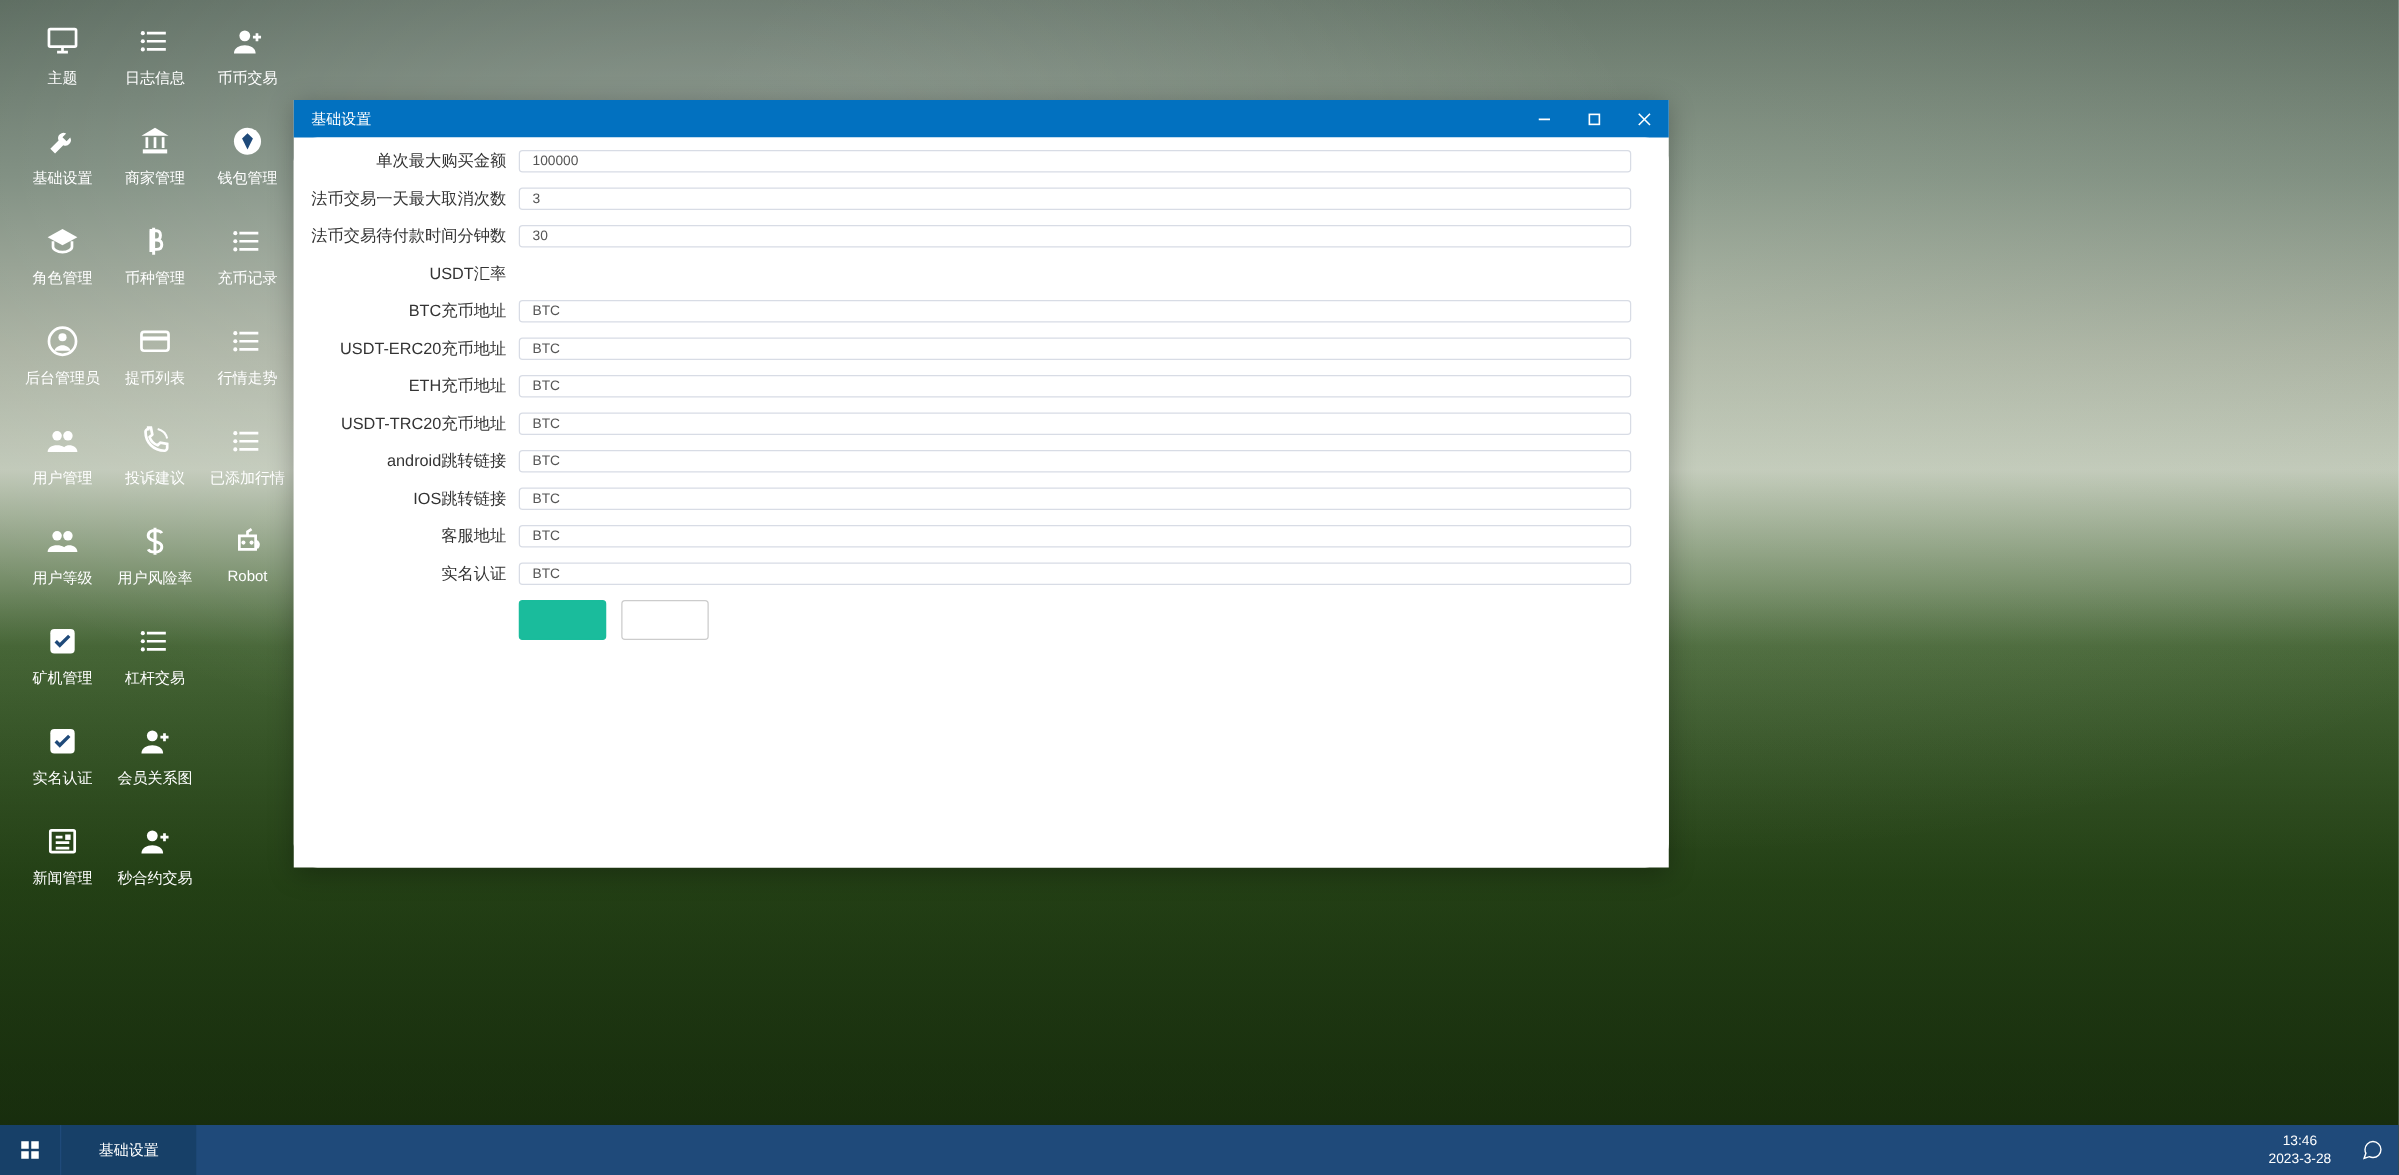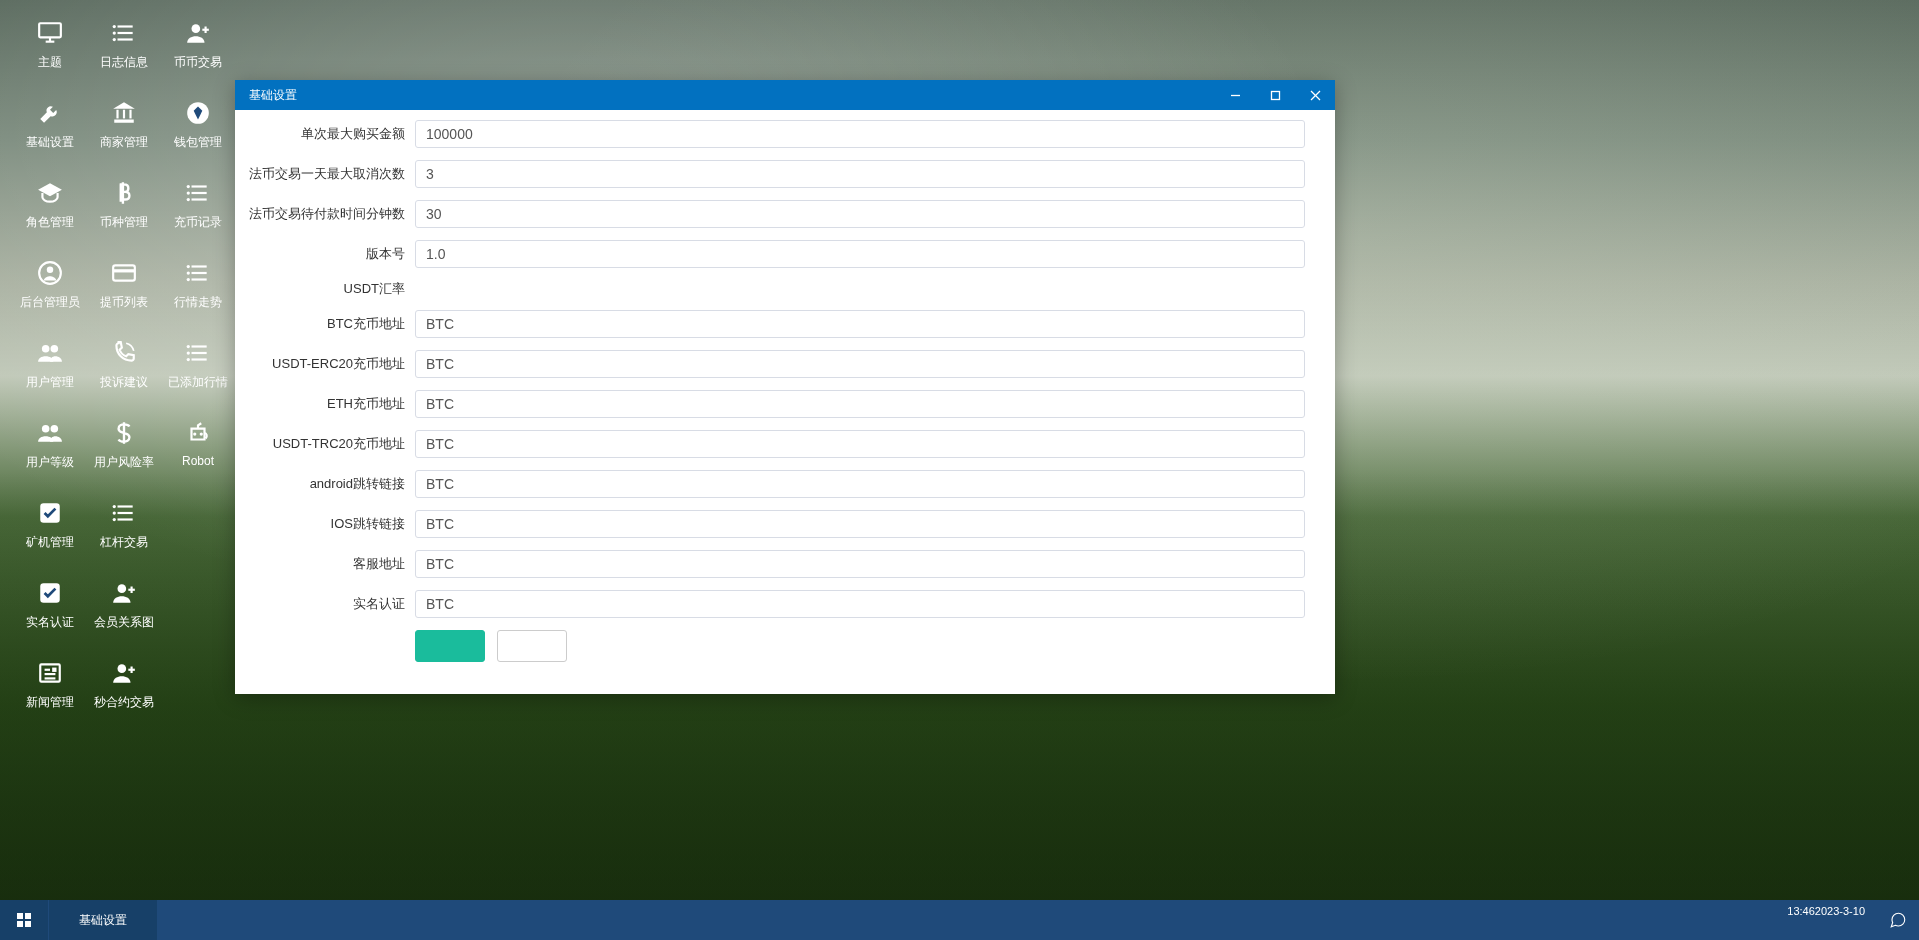--- a/index.html
+++ b/index.html
@@ -75,22 +75,22 @@
   .window-body::-webkit-scrollbar-thumb { background: #c0c0c0; border: 3px solid #f0f0f0; border-radius: 8px; }
 
   .form-row {
     display: flex; align-items: center; margin-bottom: 12px;
   }
   .form-row .flabel {
     width: 170px; text-align: right; padding-right: 10px;
     font-size: 13px; color: #333;
   }
   .form-row input.fval {
-    flex: 1; height: 28px; border: 1px solid #d8dce5; border-radius: 3px;
-    padding: 0 10px; font-size: 14px; color: #555; outline: none;
+    flex: 1; height: 18px; border: 1px solid #d8dce5; border-radius: 3px;
+    padding: 0 10px; font-size: 11px; color: #555; outline: none;
   }
 
   .btn-row { padding-left: 170px; margin-top: 8px; }
   .btn-row .btn {
     display: inline-block; min-width: 70px; height: 32px; border-radius: 3px;
     border: 1px solid #ccc; background: #fff; margin-right: 8px; cursor: pointer;
   }
   .btn-row .btn.primary { background: #1abc9c; border-color: #1abc9c; color: #fff; }
 
   
@@ -104,21 +104,21 @@
     width: 48px; display: flex; align-items: center; justify-content: center;
     background: #174068; cursor: pointer;
   }
   .taskbar .start svg { width: 16px; height: 16px; fill: #fff; }
   .taskbar .task-item {
     padding: 0 30px; display: flex; align-items: center; cursor: pointer;
     background: #174068; margin-left: 1px;
   }
   .taskbar .spacer { flex: 1; }
   .taskbar .clock {
-    padding: 4px 12px; text-align: center; display: flex; flex-direction: row; justify-content: center;
+    padding: 4px 12px; text-align: center; display: flex; flex-direction: column; justify-content: center;
     font-size: 11px; line-height: 14px;
   }
   .taskbar .tray-icon {
     width: 42px; display: flex; align-items: center; justify-content: center; cursor: pointer;
   }
   .taskbar .tray-icon svg { width: 18px; height: 18px; stroke: #fff; fill: none; stroke-width: 1.5; }
 </style>
 </head>
 <body>
 
@@ -348,24 +348,20 @@
         <div class="flabel">单次最大购买金额</div>
         <input class="fval" value="100000" style="">
       </div>
       <div class="form-row">
         <div class="flabel">法币交易一天最大取消次数</div>
         <input class="fval" value="3" style="">
       </div>
       <div class="form-row">
         <div class="flabel">法币交易待付款时间分钟数</div>
         <input class="fval" value="30" style="">
-      </div>
-      <div class="form-row">
-        <div class="flabel">版本号</div>
-        <input class="fval" value="1.0" style="">
       </div>
       <div class="form-row">
         <div class="flabel">USDT汇率</div>
       </div>
       <div class="form-row">
         <div class="flabel">BTC充币地址</div>
         <input class="fval" value="BTC" style="">
       </div>
       <div class="form-row">
         <div class="flabel">USDT-ERC20充币地址</div>
@@ -410,21 +406,21 @@
         <rect x="1" y="9" width="6" height="6"></rect>
         <rect x="9" y="9" width="6" height="6"></rect>
       </svg>
   </div>
   <div class="task-item">
     <span>基础设置</span>
   </div>
   <div class="spacer"></div>
   <div class="clock">
     <div>13:46</div>
-    <div>2023-3-10</div>
+    <div>2023-3-28</div>
   </div>
   <div class="tray-icon">
     <svg viewBox="0 0 24 24">
         <path d="M21 11.5a8.38 8.38 0 0 1-8.5 8.5 8.5 8.5 0 0 1-3.9-.9L3 21l1.9-5.6A8.38 8.38 0 0 1 4 11.5a8.5 8.5 0 0 1 17 0z"></path>
       </svg>
   </div>
 </div>
 
 <svg width="0" height="0" style="position:absolute">
   <defs>

